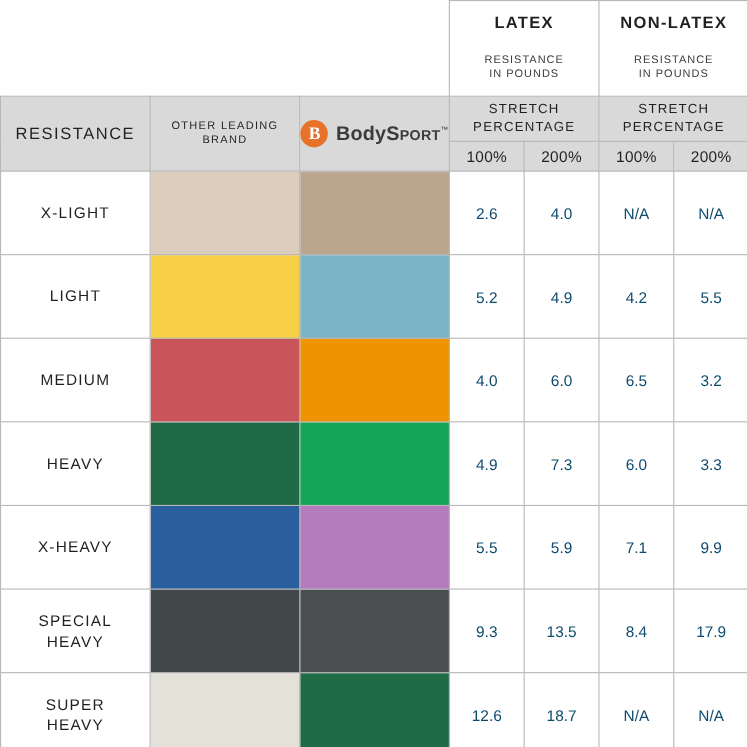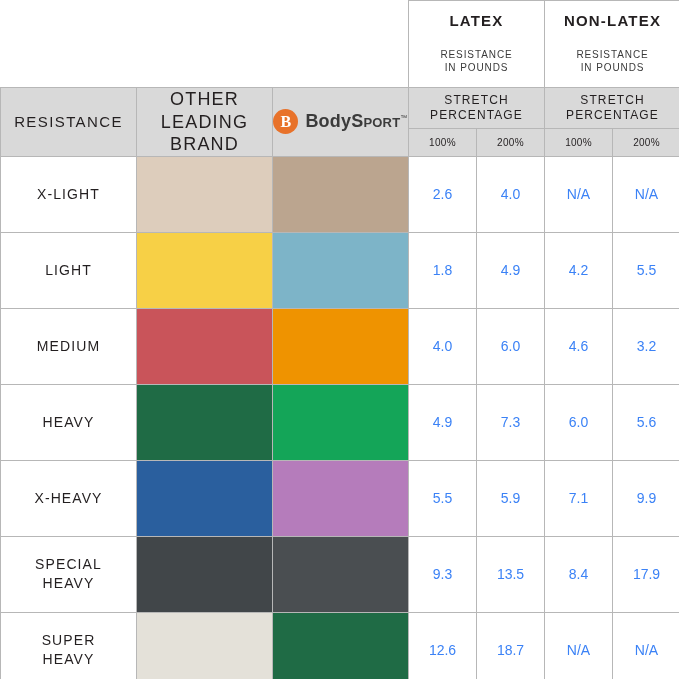--- a/index.html
+++ b/index.html
@@ -71,34 +71,34 @@
   tr.head-row td {
     background: #d9d9d9;
     height: 36px;
   }
   .resist-head {
     font-size: 15px;
     font-weight: bold;
     letter-spacing: 1.4px;
   }
   .other-head {
-    font-size: 18px;
+    font-size: 10px;
     font-weight: bold;
     letter-spacing: 1.2px;
     line-height: 1.25;
   }
   .stretch-head {
     font-size: 12px;
     font-weight: bold;
     letter-spacing: 1.1px;
     line-height: 1.3;
     padding: 2px 4px !important;
   }
   .pct-head {
-    font-size: 10px;
+    font-size: 14px;
     background: #d9d9d9;
     height: 26px;
     letter-spacing: 0.3px;
   }
 
   
   .brand-cell {
     background: #d9d9d9;
   }
   .brand-wrap {
@@ -145,21 +145,21 @@
     font-size: 14px;
     letter-spacing: 1.1px;
     line-height: 1.35;
     background: #ffffff;
     color: #231f20;
   }
   .swatch { padding: 0 !important; }
   .val-cell {
     font-size: 14px;
     background: #ffffff;
-    color: #3b82f6;
+    color: #0c4a6e;
   }
 </style>
 </head>
 <body>
 
 <div id="sheet">
   <table class="chart">
     <colgroup>
       <col class="c-resist">
         <col class="c-other">
@@ -228,50 +228,50 @@
         <td class="val-cell">N/A</td>
       </tr>
 
       <tr class="body-row">
         <td class="label-cell">
           <div>LIGHT</div>
           <div></div>
         </td>
         <td class="swatch" style="background-color: rgb(247, 208, 70);"></td>
         <td class="swatch" style="background-color: rgb(125, 180, 200);"></td>
-        <td class="val-cell">1.8</td>
+        <td class="val-cell">5.2</td>
         <td class="val-cell">4.9</td>
         <td class="val-cell">4.2</td>
         <td class="val-cell">5.5</td>
       </tr>
 
       <tr class="body-row">
         <td class="label-cell">
           <div>MEDIUM</div>
           <div></div>
         </td>
         <td class="swatch" style="background-color: rgb(201, 84, 90);"></td>
         <td class="swatch" style="background-color: rgb(239, 147, 0);"></td>
         <td class="val-cell">4.0</td>
         <td class="val-cell">6.0</td>
-        <td class="val-cell">4.6</td>
+        <td class="val-cell">6.5</td>
         <td class="val-cell">3.2</td>
       </tr>
 
       <tr class="body-row">
         <td class="label-cell">
           <div>HEAVY</div>
           <div></div>
         </td>
         <td class="swatch" style="background-color: rgb(31, 107, 69);"></td>
         <td class="swatch" style="background-color: rgb(20, 165, 88);"></td>
         <td class="val-cell">4.9</td>
         <td class="val-cell">7.3</td>
         <td class="val-cell">6.0</td>
-        <td class="val-cell">5.6</td>
+        <td class="val-cell">3.3</td>
       </tr>
 
       <tr class="body-row">
         <td class="label-cell">
           <div>X-HEAVY</div>
           <div></div>
         </td>
         <td class="swatch" style="background-color: rgb(42, 95, 158);"></td>
         <td class="swatch" style="background-color: rgb(181, 124, 187);"></td>
         <td class="val-cell">5.5</td>

